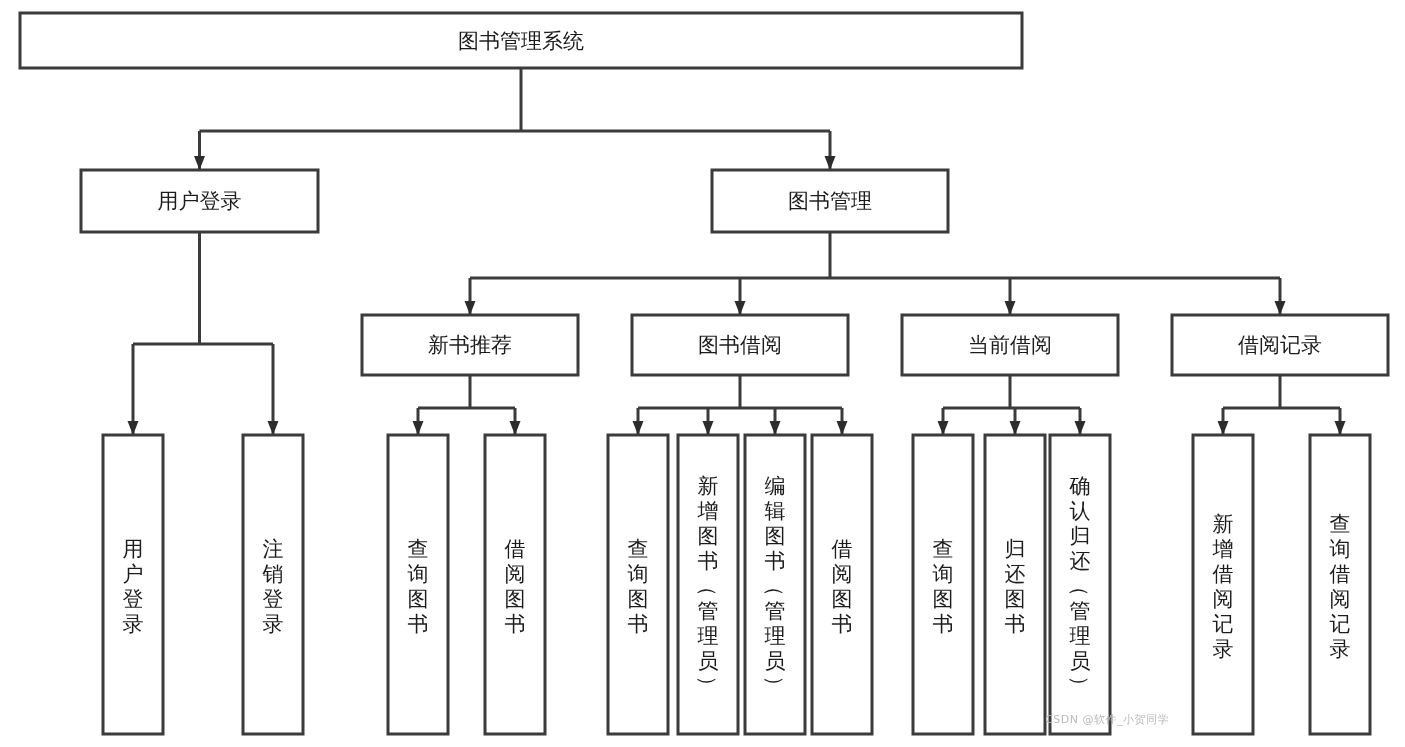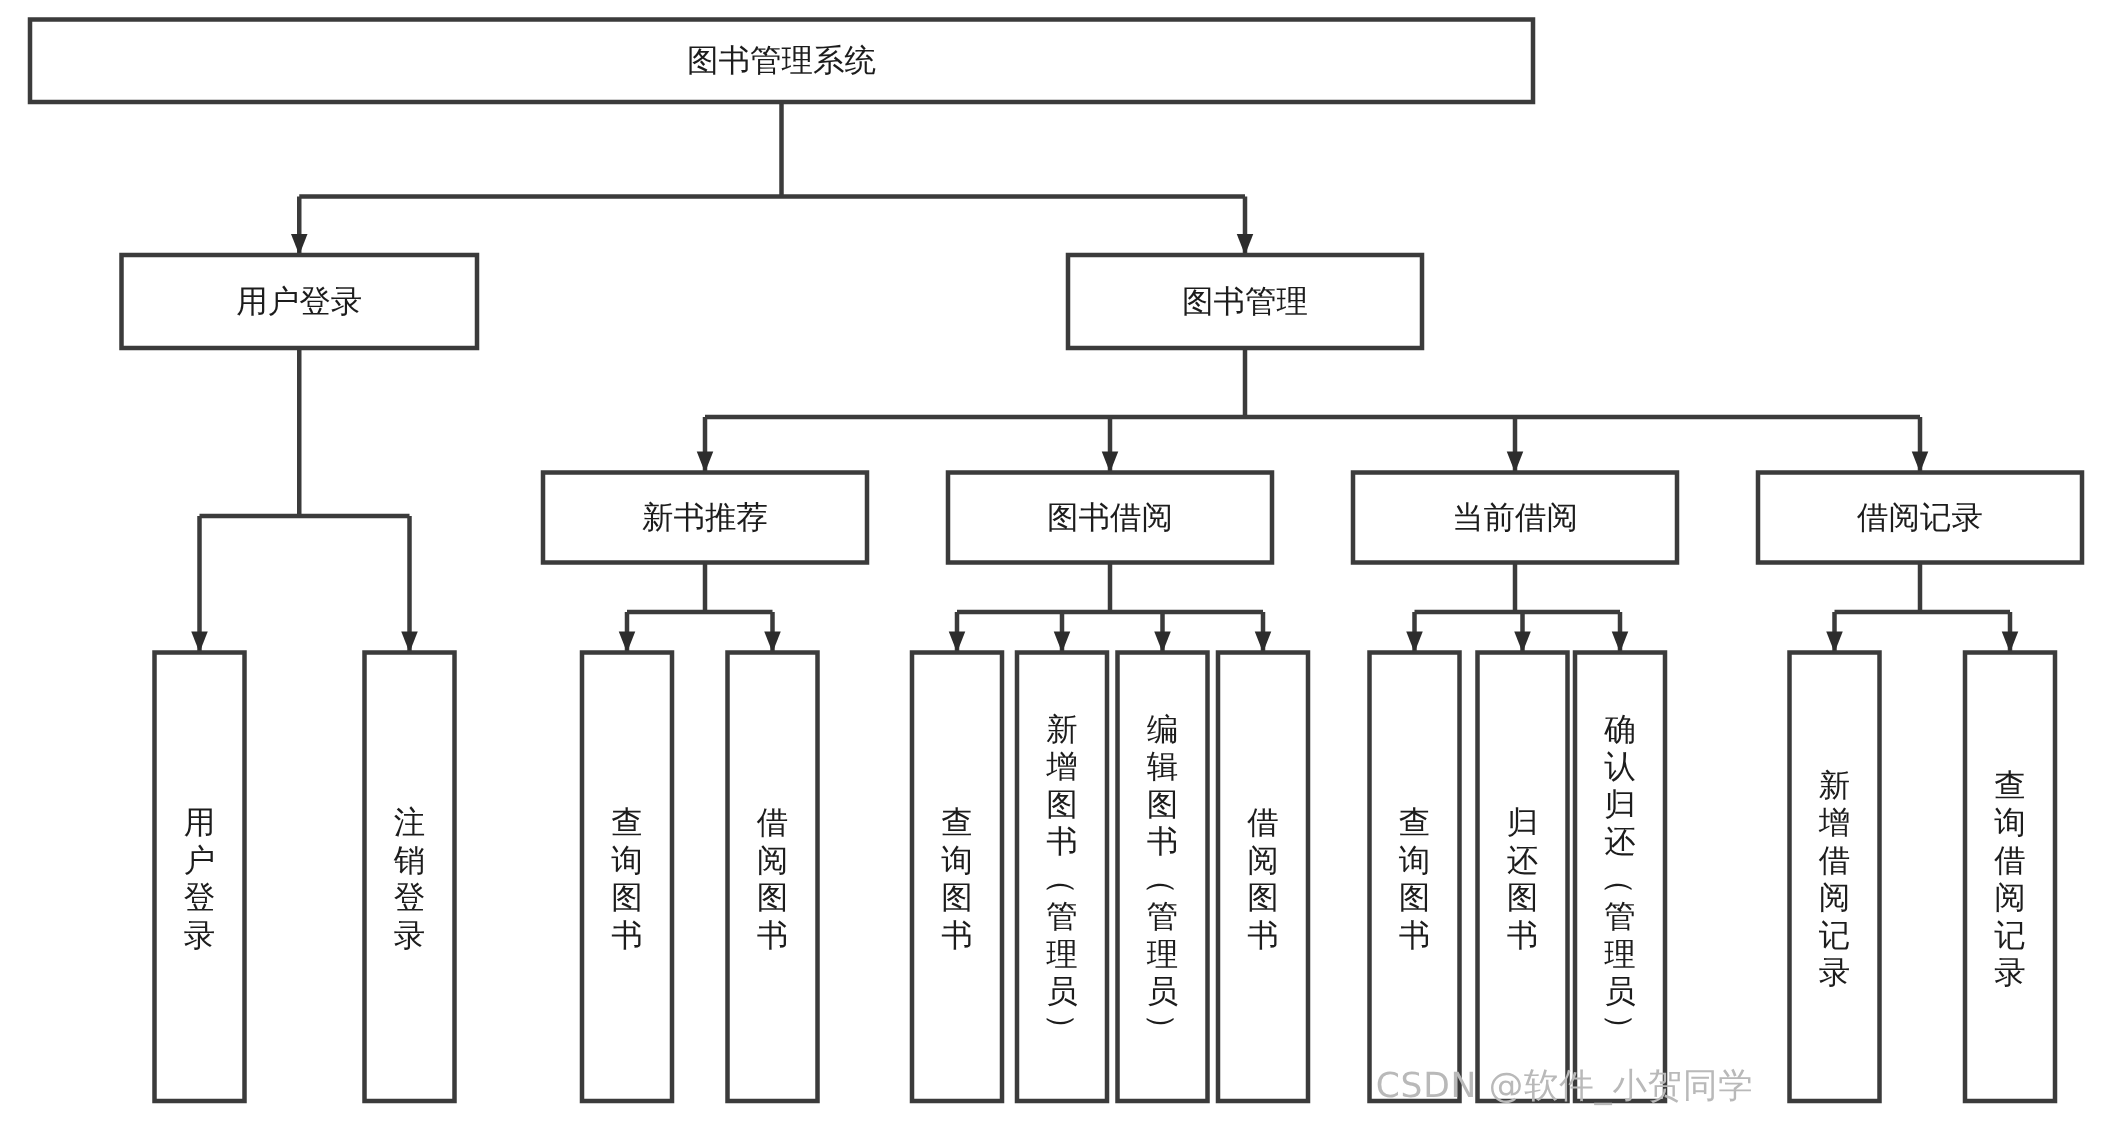--- a/index.html
+++ b/index.html
@@ -54,23 +54,23 @@
   .node-label-v {
     font-family: "DejaVu Sans", "Liberation Sans", sans-serif;
     font-size: 21px;
     fill: #1c1c1c;
     text-anchor: middle;
     white-space: pre;
   }
   .watermark {
     position: absolute;
     right: 8px;
-    bottom: 8px;
-    font-family: "DejaVu Sans", "Liberation Sans", sans-serif;
-    font-size: 23px;
+    bottom: 20px;
+    font-family: "DejaVu Sans", "Liberation Sans", sans-serif;
+    font-size: 11px;
     color: #b9b9b9;
     letter-spacing: 0.5px;
     user-select: none;
     pointer-events: none;
   }
 </style>
 </head>
 <body>
 
 <div id="diagram-root">

